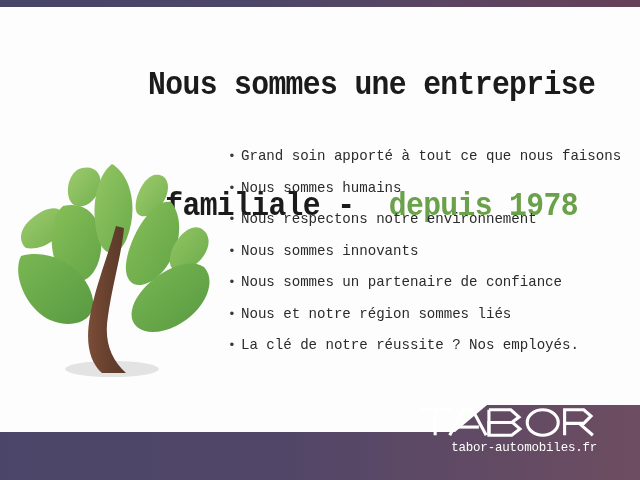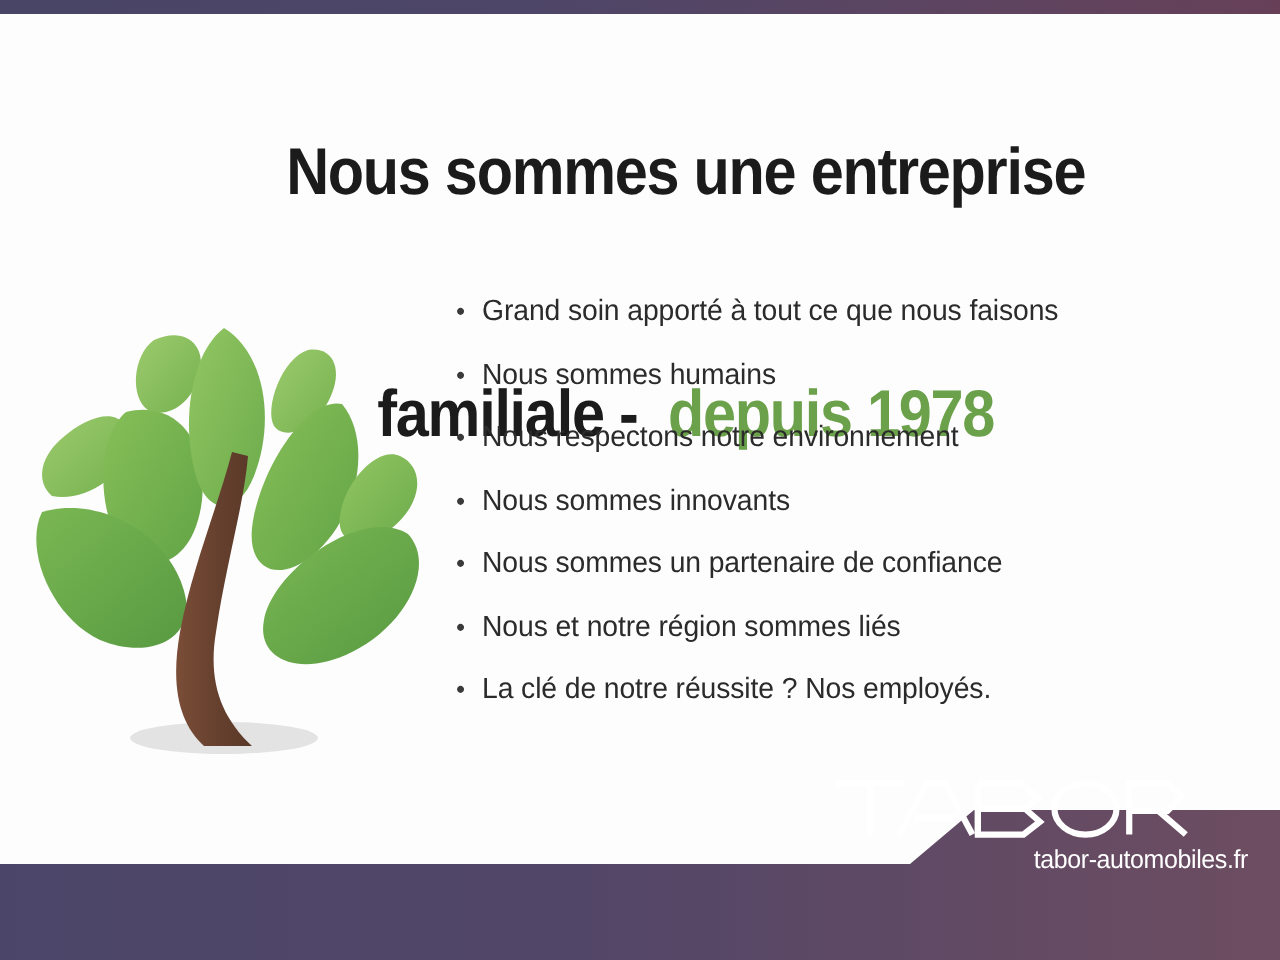--- a/index.html
+++ b/index.html
@@ -13,20 +13,21 @@
     font-family: "Liberation Sans", sans-serif;
     overflow: hidden;
   }
 
   #slide {
     position: relative;
     width: 640px;
     height: 480px;
     background: #fdfdfd;
     overflow: hidden;
+    font-family: Liberation Mono, monospace;
   }
 
   
   #top-bar {
     position: absolute;
     left: 0;
     top: 0;
     width: 640px;
     height: 7px;
     background: linear-gradient(90deg, #494567 0%, #4d4668 40%, #5b4562 70%, #674058 100%);
@@ -95,23 +96,23 @@
     left: 0;
     top: 400px;
     width: 640px;
     height: 80px;
   }
   #footer-bar svg { display: block; }
 
   #logo-block {
     position: absolute;
     right: 14px;
-    top: 389px;
+    top: 407px;
     width: 210px;
-    text-align: right;
+    text-align: center;
   }
   #logo-wordmark {
     display: block;
     height: 31px;
   }
   #logo-tagline {
     display: block;
     margin-top: 2px;
     margin-right: 2px;
     color: #ffffff;

